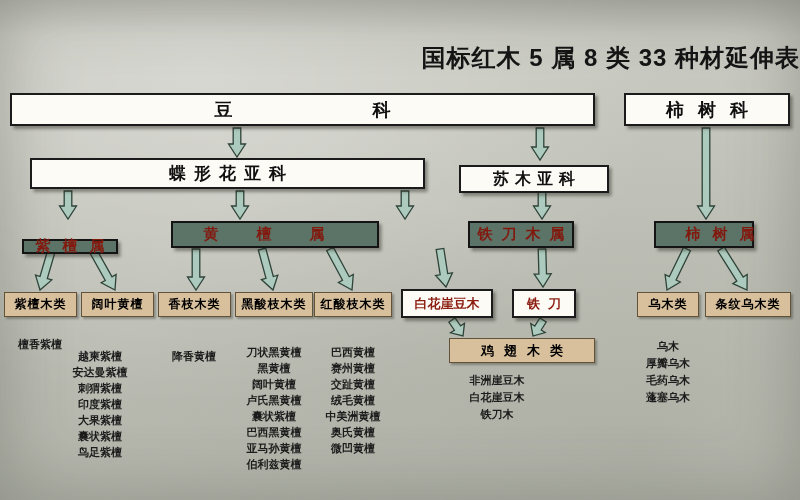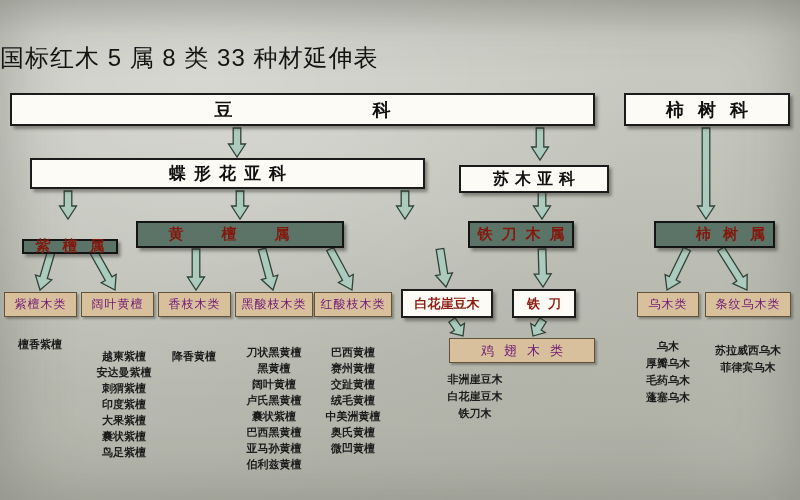--- a/index.html
+++ b/index.html
@@ -9,44 +9,44 @@
     position:relative; width:800px; height:500px; overflow:hidden;
     background:
       radial-gradient(ellipse at 25% 15%, rgba(255,255,255,.28), transparent 55%),
       radial-gradient(ellipse at 80% 90%, rgba(75,80,65,.20), transparent 60%),
       radial-gradient(ellipse at 5% 95%, rgba(75,80,65,.16), transparent 55%),
       linear-gradient(180deg, rgba(110,112,102,.22), transparent 7%),
       #c7c8bf;
     box-shadow: inset 0 0 70px rgba(60,62,52,.32);
   }
   #title {
-    position:absolute; top:42px; left:0; width:100%; text-align:left;
-    font-size:24px; font-weight:normal; color:#141414; letter-spacing:1px;
+    position:absolute; top:42px; left:0; width:100%; text-align:right;
+    font-size:24px; font-weight:bold; color:#141414; letter-spacing:1px;
   }
   .box {
     position:absolute; display:flex; align-items:center; justify-content:center;
     background:#fcfbf6; border:2px solid #1b1b1b;
     box-shadow:2.5px 3px 3px rgba(40,40,32,.45);
     white-space:nowrap;
   }
   .family { font-size:18px; font-weight:bold; color:#101010; }
   .ls14 { letter-spacing:14px; padding-left:14px; }
   .ls8  { letter-spacing:8px;  padding-left:8px; }
   .ls6  { letter-spacing:6px;  padding-left:6px; }
   .legume-gap { gap:140px; }
   .genus {
     background:#5b7467; color:#82190f; font-weight:bold; font-size:15px;
     border:2px solid #141414;
   }
   .g-ls12 { letter-spacing:12px; padding-left:12px; }
-  .g-ls38 { letter-spacing:38px; padding-left:16px; }
+  .g-ls38 { letter-spacing:38px; padding-left:16px;margin-left:35px; }
   .g-ls9  { letter-spacing:9px;  padding-left:9px; }
   .cat {
-    background:#d9c09d; border:1px solid #63523a; color:#701a75;
-    font-weight:normal; font-size:12px; letter-spacing:1px;
+    background:#d9c09d; border:1px solid #63523a; color:#000000;
+    font-weight:bold; font-size:12px; letter-spacing:1px;
     box-shadow:2px 2px 2px rgba(40,40,32,.35);
   }
   .whitebox { color:#8c1d10; font-weight:bold; font-size:13px; }
   .wb-ls8 { letter-spacing:8px; padding-left:8px; }
   .cat-ls10 { letter-spacing:10px; padding-left:10px;margin-left:25px; }
   .species-col {
     position:absolute; text-align:center; font-size:11px; font-weight:bold;
     color:#1c1c1c; line-height:16px;
   }
   .species-col.lh17 { line-height:17px; }
@@ -86,39 +86,39 @@
     <span>科</span>
   </div>
   <div class="box family ls14" style="left:624px; top:93px; width:166px; height:33px;">柿树科</div>
 
   <div class="box family ls8" style="left:30px; top:158px; width:395px; height:31px; font-size:17px;">蝶形花亚科</div>
   <div class="box family ls6" style="left:459px; top:165px; width:150px; height:28px; font-size:16px;">苏木亚科</div>
 
   <div class="box genus g-ls12" style="left:22px; top:239px; width:96px; height:15px;text-align:center;">紫檀属</div>
   <div class="box genus g-ls38" style="left:136px; top:221px; width:208px; height:27px;">黄檀属</div>
   <div class="box genus g-ls9" style="left:468px; top:221px; width:106px; height:27px;">铁刀木属</div>
-  <div class="box genus g-ls12" style="left:654px; top:221px; width:121px; height:27px;padding-left:44px;">柿树属</div>
+  <div class="box genus g-ls12" style="left:654px; top:221px; width:100px; height:27px;padding-left:44px;">柿树属</div>
 
   <div class="box cat" style="left:4px; top:292px; width:73px; height:25px;">紫檀木类</div>
   <div class="box cat" style="left:81px; top:292px; width:73px; height:25px;">阔叶黄檀</div>
   <div class="box cat" style="left:158px; top:292px; width:73px; height:25px;">香枝木类</div>
   <div class="box cat" style="left:235px; top:292px; width:78px; height:25px;">黑酸枝木类</div>
   <div class="box cat" style="left:314px; top:292px; width:78px; height:25px;">红酸枝木类</div>
   <div class="box whitebox" style="left:401px; top:289px; width:92px; height:29px;">白花崖豆木</div>
   <div class="box whitebox wb-ls8" style="left:512px; top:289px; width:64px; height:29px;">铁刀</div>
   <div class="box cat" style="left:637px; top:292px; width:62px; height:25px;">乌木类</div>
   <div class="box cat" style="left:705px; top:292px; width:86px; height:25px;">条纹乌木类</div>
 
   <div class="box cat cat-ls10" style="left:424px; top:338px; width:146px; height:25px; font-size:13px;">鸡翅木类</div>
 
   <div class="species-col" style="left:0px; top:336px; width:80px;">
     <div>檀香紫檀</div>
   </div>
 
-  <div class="species-col" style="left:84px; top:348px; width:80px;text-align:center;">
+  <div class="species-col" style="left:60px; top:348px; width:80px;text-align:center;">
     <div>越柬紫檀</div>
     <div>安达曼紫檀</div>
     <div>刺猬紫檀</div>
     <div>印度紫檀</div>
     <div>大果紫檀</div>
     <div>囊状紫檀</div>
     <div>鸟足紫檀</div>
   </div>
 
   <div class="species-col" style="left:154px; top:348px; width:80px;">
@@ -139,31 +139,27 @@
   <div class="species-col" style="left:313px; top:344px; width:80px;">
     <div>巴西黄檀</div>
     <div>赛州黄檀</div>
     <div>交趾黄檀</div>
     <div>绒毛黄檀</div>
     <div>中美洲黄檀</div>
     <div>奥氏黄檀</div>
     <div>微凹黄檀</div>
   </div>
 
-  <div class="species-col lh17" style="left:420px; top:372px; width:110px;font-family:Liberation Mono, monospace;">
+  <div class="species-col lh17" style="left:442px; top:372px; width:110px;">
     <div>非洲崖豆木</div>
     <div>白花崖豆木</div>
     <div>铁刀木</div>
   </div>
 
   <div class="species-col lh17" style="left:628px; top:338px; width:80px;">
     <div>乌木</div>
     <div>厚瓣乌木</div>
     <div>毛药乌木</div>
     <div>蓬塞乌木</div>
   </div>
 
-  <div class="species-col lh17" style="left:700px; top:342px; width:96px;">
-    <div>苏拉威西乌木</div>
-    <div>菲律宾乌木</div>
-  </div>
 
 </div>
 
 </body></html>

